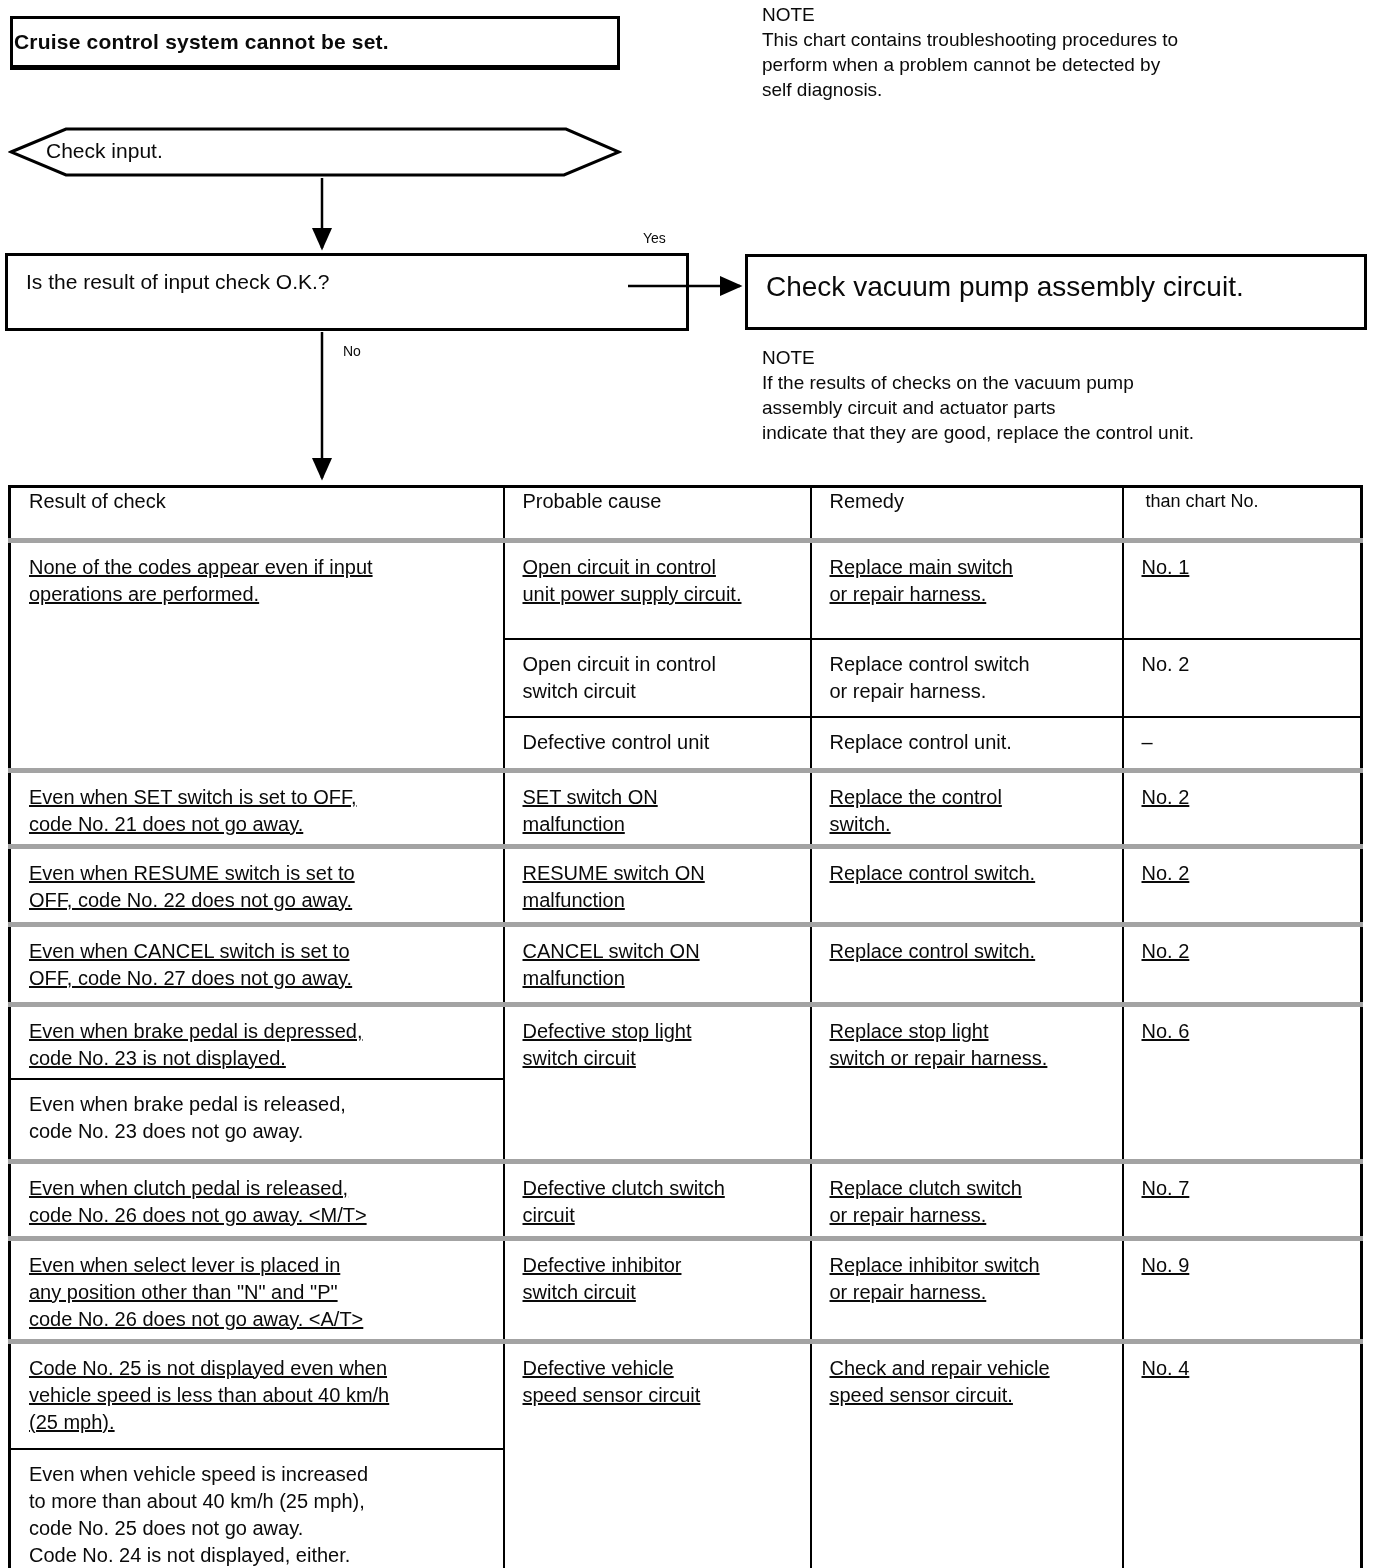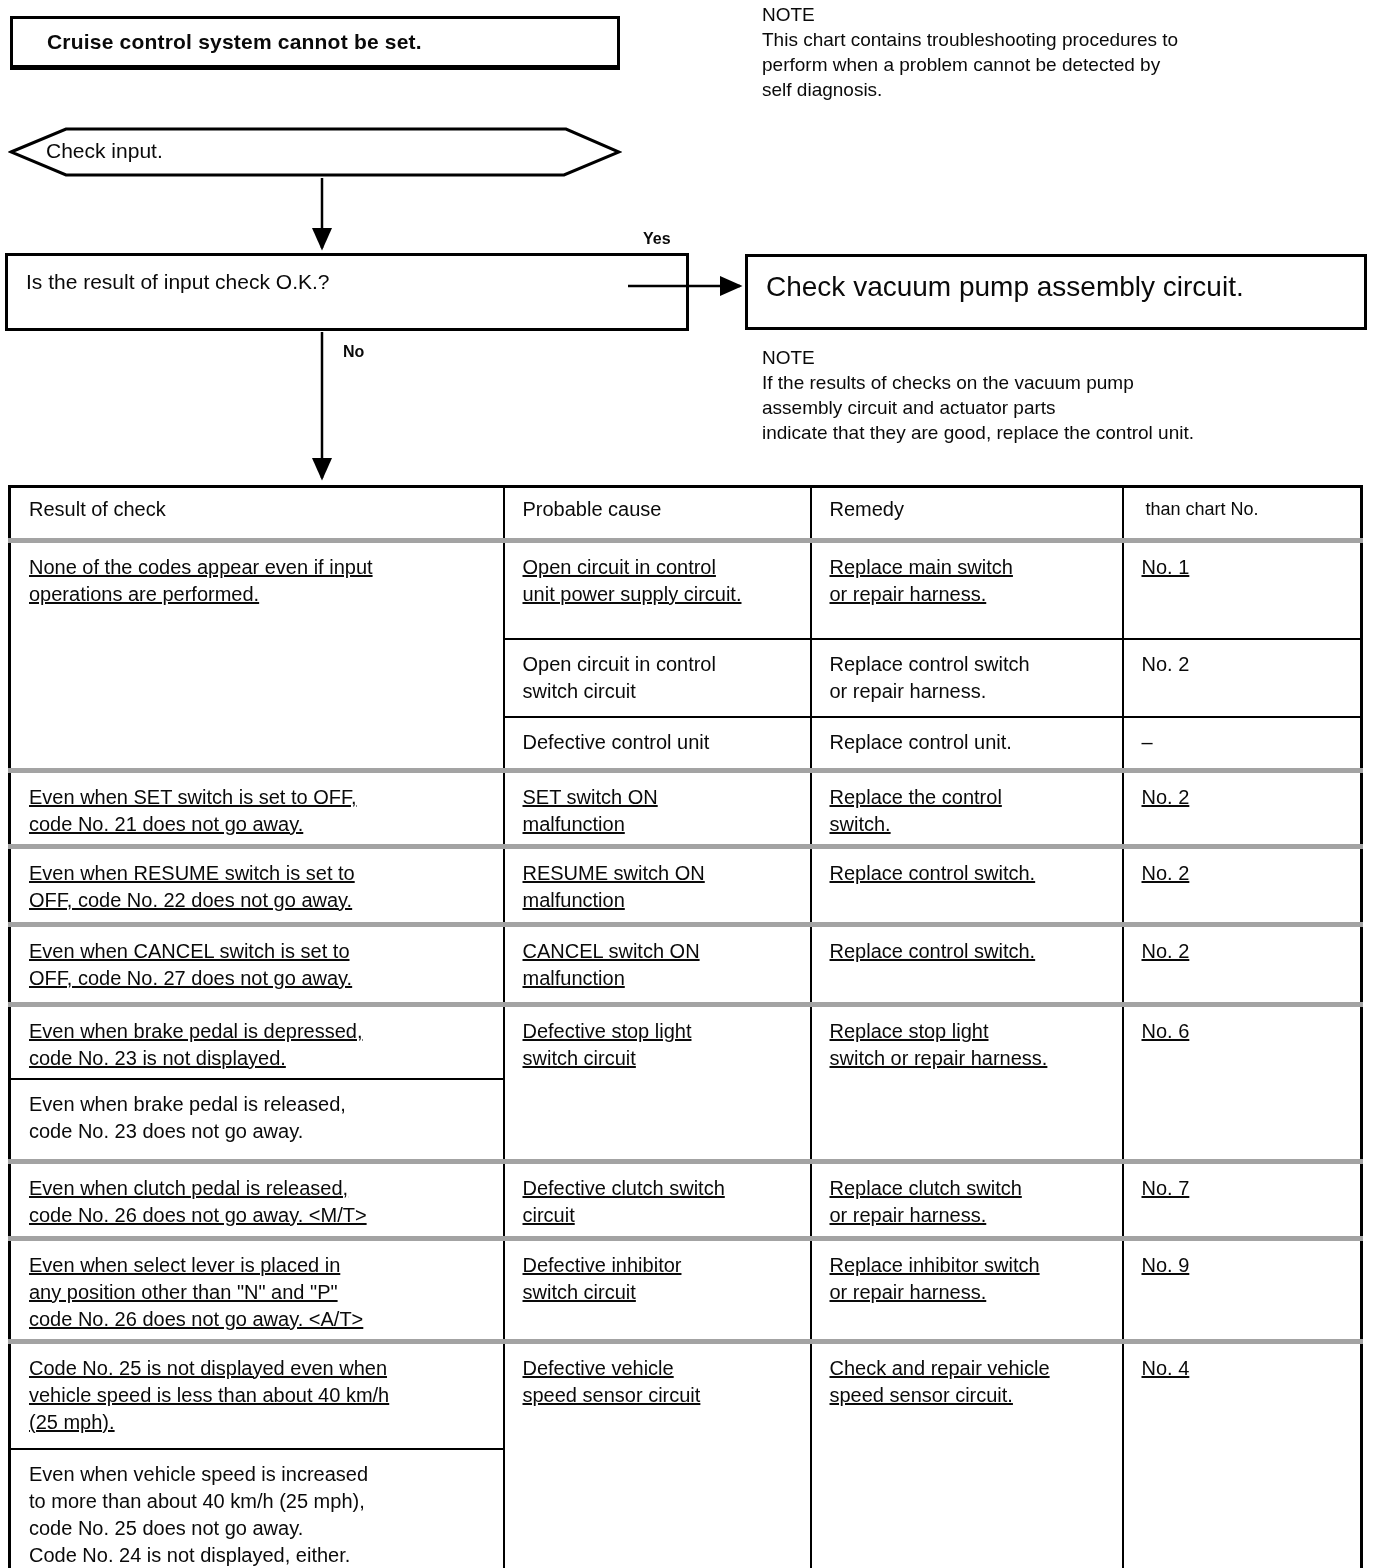--- a/index.html
+++ b/index.html
@@ -16,21 +16,21 @@
     background: #fff;
     overflow: hidden;
   }
 
   
   #flow { position: absolute; left: 0; top: 0; width: 1376px; height: 485px; }
 
   .start-box {
     position: absolute; left: 10px; top: 16px; width: 610px; height: 54px;
     border: 3px solid #000; border-bottom-width: 5px;
-    display: flex; align-items: center; padding-left: 34px;
+    display: flex; align-items: center; padding-left: 1px;
     font-size: 21px; font-weight: bold; letter-spacing: 0.2px;
   }
   .note-block { position: absolute; width: 610px; font-size: 19px; line-height: 25px; }
   .note1 { left: 762px; top: 2px; }
   .note2 { left: 762px; top: 345px; }
   .note-title { font-size: 19px; }
   .note-body { white-space: pre-line; }
 
   .hexagon-wrap { position: absolute; left: 8px; top: 126px; width: 614px; height: 52px; }
   .hexagon-label {
@@ -38,21 +38,21 @@
   }
 
   .decision-box {
     position: absolute; left: 5px; top: 253px; width: 684px; height: 78px;
     border: 3px solid #000; padding: 14px 0 0 18px; font-size: 21px;
   }
   .action-box {
     position: absolute; left: 745px; top: 254px; width: 622px; height: 76px;
     border: 3px solid #000; padding: 14px 0 0 18px; font-size: 28px;
   }
-  .branch-label { position: absolute; font-size: 16px; font-weight: bold; }
+  .branch-label { position: absolute; font-size: 14px; }
   .yes-label { left: 643px; top: 230px; }
   .no-label  { left: 343px; top: 343px; text-align: right; }
 
   .connector-svg { position: absolute; left: 0; top: 0; width: 1376px; height: 485px; pointer-events: none; }
 
   
   #troubleshooting-table {
     position: absolute; left: 8px; top: 485px; width: 1352px;
     border-collapse: collapse; table-layout: fixed;
   }
@@ -65,21 +65,21 @@
     vertical-align: top;
     font-size: 20px;
     line-height: 27px;
     padding: 11px 10px 6px 18px;
     white-space: pre-line;
     text-align: left;
     font-weight: normal;
   }
   #troubleshooting-table { border: 3px solid #000; }
   #troubleshooting-table th {
-    padding-top: 8px; font-size: 20px; height: 54px;
+    padding-top: 0; font-size: 20px; height: 54px;
   }
   #troubleshooting-table th.chart-h { font-size: 18px; padding-left: 22px; }
   #troubleshooting-table thead tr { border-bottom: 3px solid #000; }
   td.chart-no { font-size: 17px; font-weight: bold; padding-left: 44px; padding-top: 16px; }
   td.chart-dash { text-align: center; font-size: 20px; padding-left: 0; }
   tr.h98 { height: 98px; } tr.h78 { height: 78px; } tr.h54 { height: 54px; }
   tr.h75 { height: 75px; } tr.h80 { height: 80px; } tr.h74 { height: 74px; }
   tr.h82 { height: 82px; } tr.h77 { height: 77px; } tr.h95 { height: 95px; }
   tr.h108 { height: 108px; } tr.h125 { height: 125px; }
   tr.major { border-top: 5px solid #a3a3a3; text-decoration: underline; }

